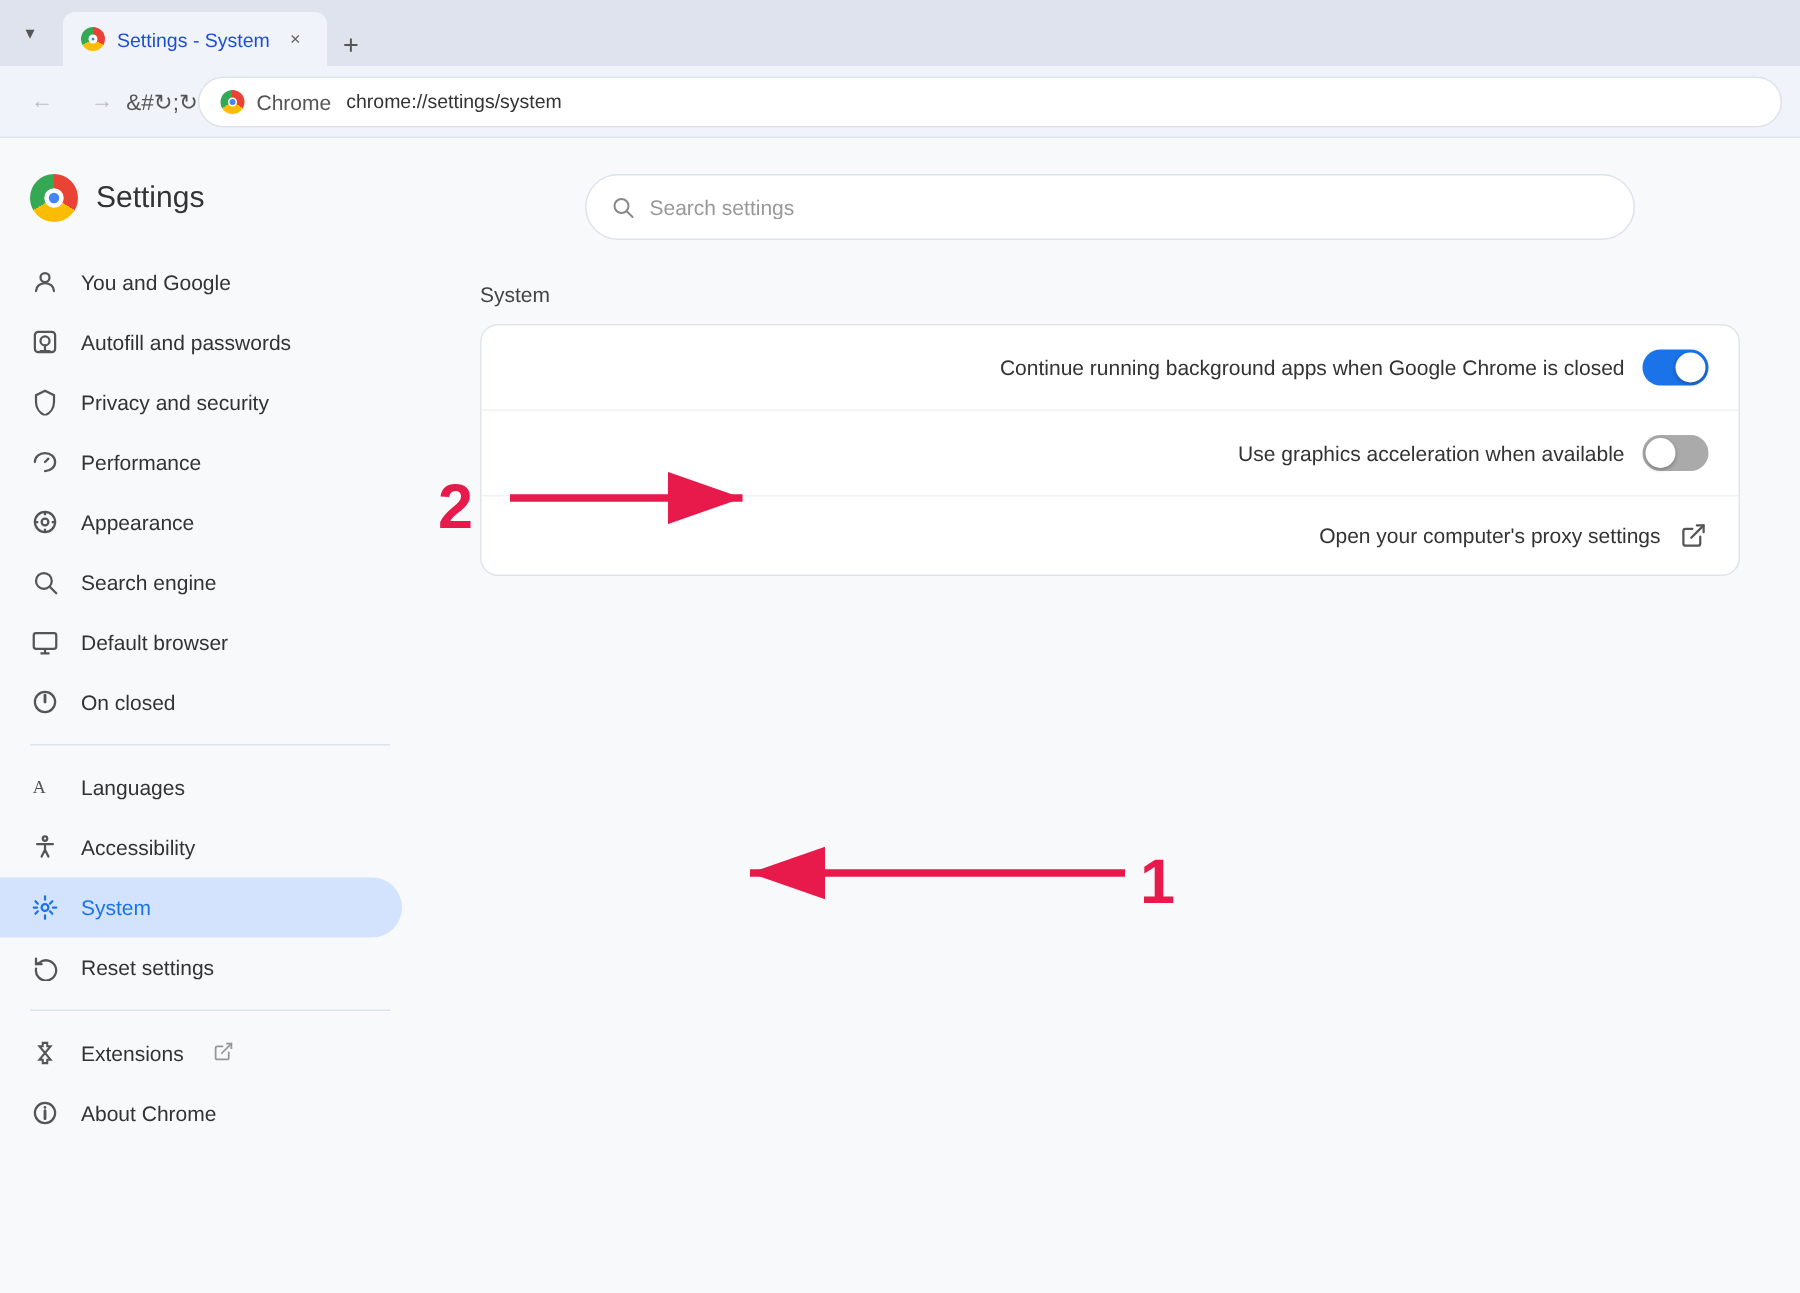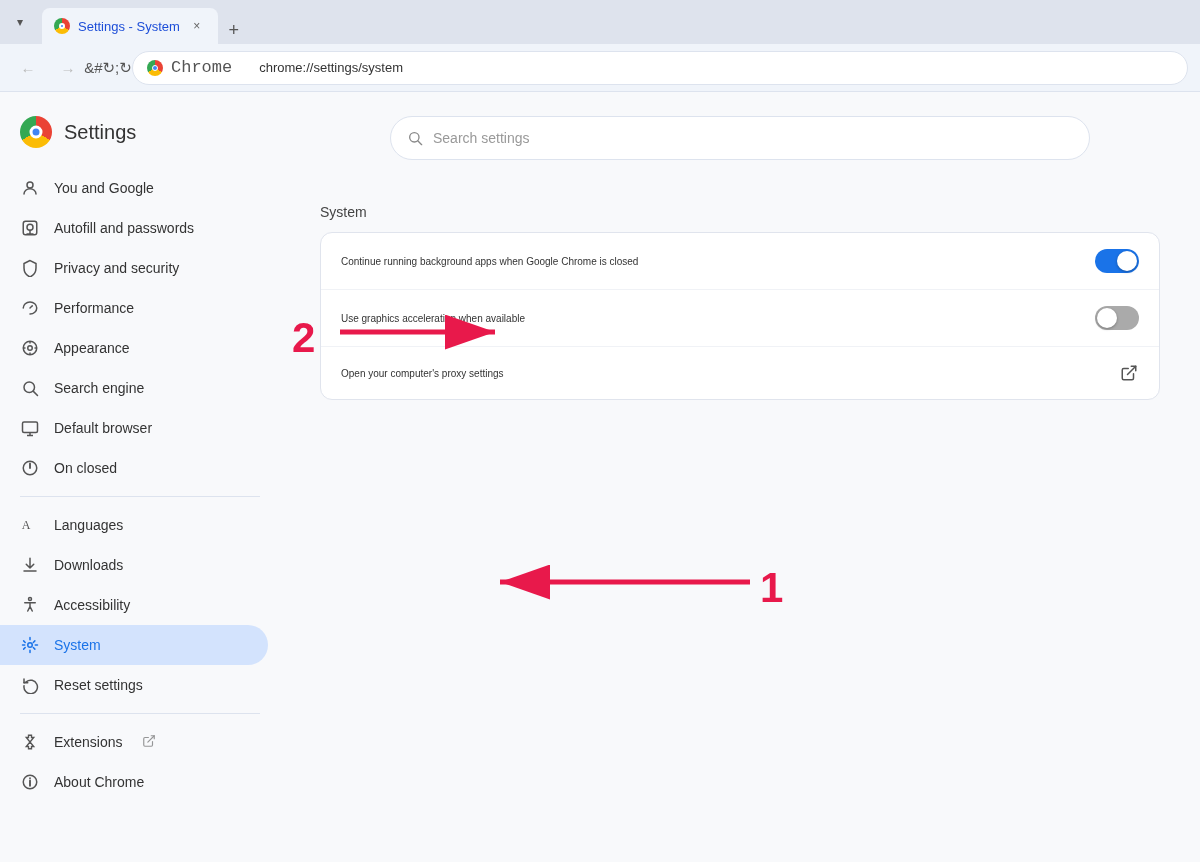--- a/index.html
+++ b/index.html
@@ -28,29 +28,29 @@
     .sidebar { width: 280px; background: #f8f9fb; padding: 16px 0; overflow-y: auto; flex-shrink: 0; }
     .sidebar-logo { display: flex; align-items: center; gap: 12px; padding: 8px 20px 20px; }
     .sidebar-item { display: flex; align-items: center; gap: 14px; padding: 10px 20px; cursor: pointer; border-radius: 0 20px 20px 0; margin-right: 12px; color: #333; font-size: 14px; }
     .sidebar-item.active { background: #d3e3fd; color: #1a73e8; font-weight: 500; }
     .sidebar-item .icon { width: 20px; height: 20px; display: flex; align-items: center; justify-content: center; color: #555; font-size: 16px; flex-shrink: 0; }
     .sidebar-item.active .icon { color: #1a73e8; }
     .sidebar-divider { height: 1px; background: #dde3ee; margin: 8px 20px; }
 
     
     .main { flex: 1; padding: 24px 40px; overflow-y: auto; background: #f8f9fb; position: relative; }
-    .search-bar { background: white; border-radius: 24px; height: 44px; display: flex; align-items: center; padding: 0 16px; gap: 10px; border: 1px solid #dde3ee; max-width: 700px; margin: 0 auto 44px; }
+    .search-bar { background: white; border-radius: 24px; height: 44px; display: flex; align-items: center; padding: 0 16px; gap: 10px; border: 1px solid #dde3ee; max-width: 700px; margin: 0 auto 28px; }
     .search-bar input { flex: 1; border: none; outline: none; font-size: 14px; color: #333; background: transparent; }
     .search-bar input::placeholder { color: #999; }
 
     .section-title { font-size: 14px; color: #444; margin-bottom: 12px; font-weight: 400; }
     .settings-card { background: white; border-radius: 12px; border: 1px solid #e0e4ed; overflow: hidden; }
     .settings-row { display: flex; align-items: center; padding: 16px 20px; border-bottom: 1px solid #f0f2f6; gap: 12px; }
     .settings-row:last-child { border-bottom: none; }
-    .settings-row-label { flex: 1; font-size: 10px; color: #333; }
+    .settings-row-label { flex: 1; font-size: 14px; color: #333; text-align: right; }
     .toggle { width: 44px; height: 24px; border-radius: 12px; position: relative; cursor: pointer; flex-shrink: 0; transition: background 0.2s; }
     .toggle.on { background: #1a73e8; }
     .toggle.off { background: #aaa; }
     .toggle-thumb { width: 20px; height: 20px; background: white; border-radius: 50%; position: absolute; top: 2px; transition: left 0.2s; box-shadow: 0 1px 3px rgba(0,0,0,0.3); }
     .toggle.on .toggle-thumb { left: 22px; }
     .toggle.off .toggle-thumb { left: 2px; }
     .external-link-icon { width: 20px; height: 20px; display: flex; align-items: center; justify-content: center; color: #555; font-size: 16px; cursor: pointer; }
 
     
     .arrows-svg { position: absolute; top: 0; left: 0; width: 100%; height: 100%; pointer-events: none; }
@@ -76,21 +76,21 @@
 </div>
 
 <div class="toolbar">
   <button class="nav-btn disabled">←</button>
   <button class="nav-btn disabled">→</button>
   <button class="nav-btn">&amp;#↻;<span>↻</span></button>
   <div class="address-bar">
     <div style="width:16px;height:16px;border-radius:50%;background:conic-gradient(#ea4335 0deg 120deg,#fbbc05 120deg 240deg,#34a853 240deg 360deg);position:relative;flex-shrink:0;">
       <div style="width:6px;height:6px;background:#4285f4;border-radius:50%;position:absolute;top:50%;left:50%;transform:translate(-50%,-50%);border:1.5px solid white;"></div>
     </div>
-    <span style="color:#555;font-size:17px;margin-right:19px;font-family:Liberation Mono, monospace;">Chrome</span>
+    <span style="color:#555;font-size:14px;margin-right:2px;">Chrome</span>
     <span style="font-size:13px;color:#333;">chrome://settings/system</span>
   </div>
 </div>
 
 <div class="page-content">
 
   <div class="sidebar">
     <div class="sidebar-logo">
       <div style="width:32px;height:32px;border-radius:50%;background:conic-gradient(#ea4335 0deg 120deg,#fbbc05 120deg 240deg,#34a853 240deg 360deg);position:relative;flex-shrink:0;">
         <div style="width:13px;height:13px;background:#4285f4;border-radius:50%;position:absolute;top:50%;left:50%;transform:translate(-50%,-50%);border:3px solid white;"></div>
@@ -177,29 +177,20 @@
           <span>On closed</span>
         </div>
         <div class="sidebar-divider"></div>
         <div class="sidebar-item">
           <span class="icon">
             <svg width="18" height="18" viewBox="0 0 24 24" fill="none">
               <text x="1" y="17" font-size="16" fill="#555" font-family="serif">A</text>
             </svg>
           </span>
           <span>Languages</span>
-        </div>
-        <div class="sidebar-item">
-          <span class="icon">
-            <svg width="18" height="18" viewBox="0 0 24 24" fill="none">
-              <path d="M12 3v13M7 11l5 5 5-5" stroke="#555" stroke-width="2" stroke-linecap="round" stroke-linejoin="round"></path>
-              <line x1="4" y1="20" x2="20" y2="20" stroke="#555" stroke-width="2" stroke-linecap="round"></line>
-            </svg>
-          </span>
-          <span>Downloads</span>
         </div>
         <div class="sidebar-item">
           <span class="icon">
             <svg width="18" height="18" viewBox="0 0 24 24" fill="none">
               <circle cx="12" cy="4" r="2" stroke="#555" stroke-width="2"></circle>
               <path d="M5 9h14M12 9v5M9 20l3-6 3 6" stroke="#555" stroke-width="2" stroke-linecap="round" stroke-linejoin="round"></path>
             </svg>
           </span>
           <span>Accessibility</span>
         </div>

